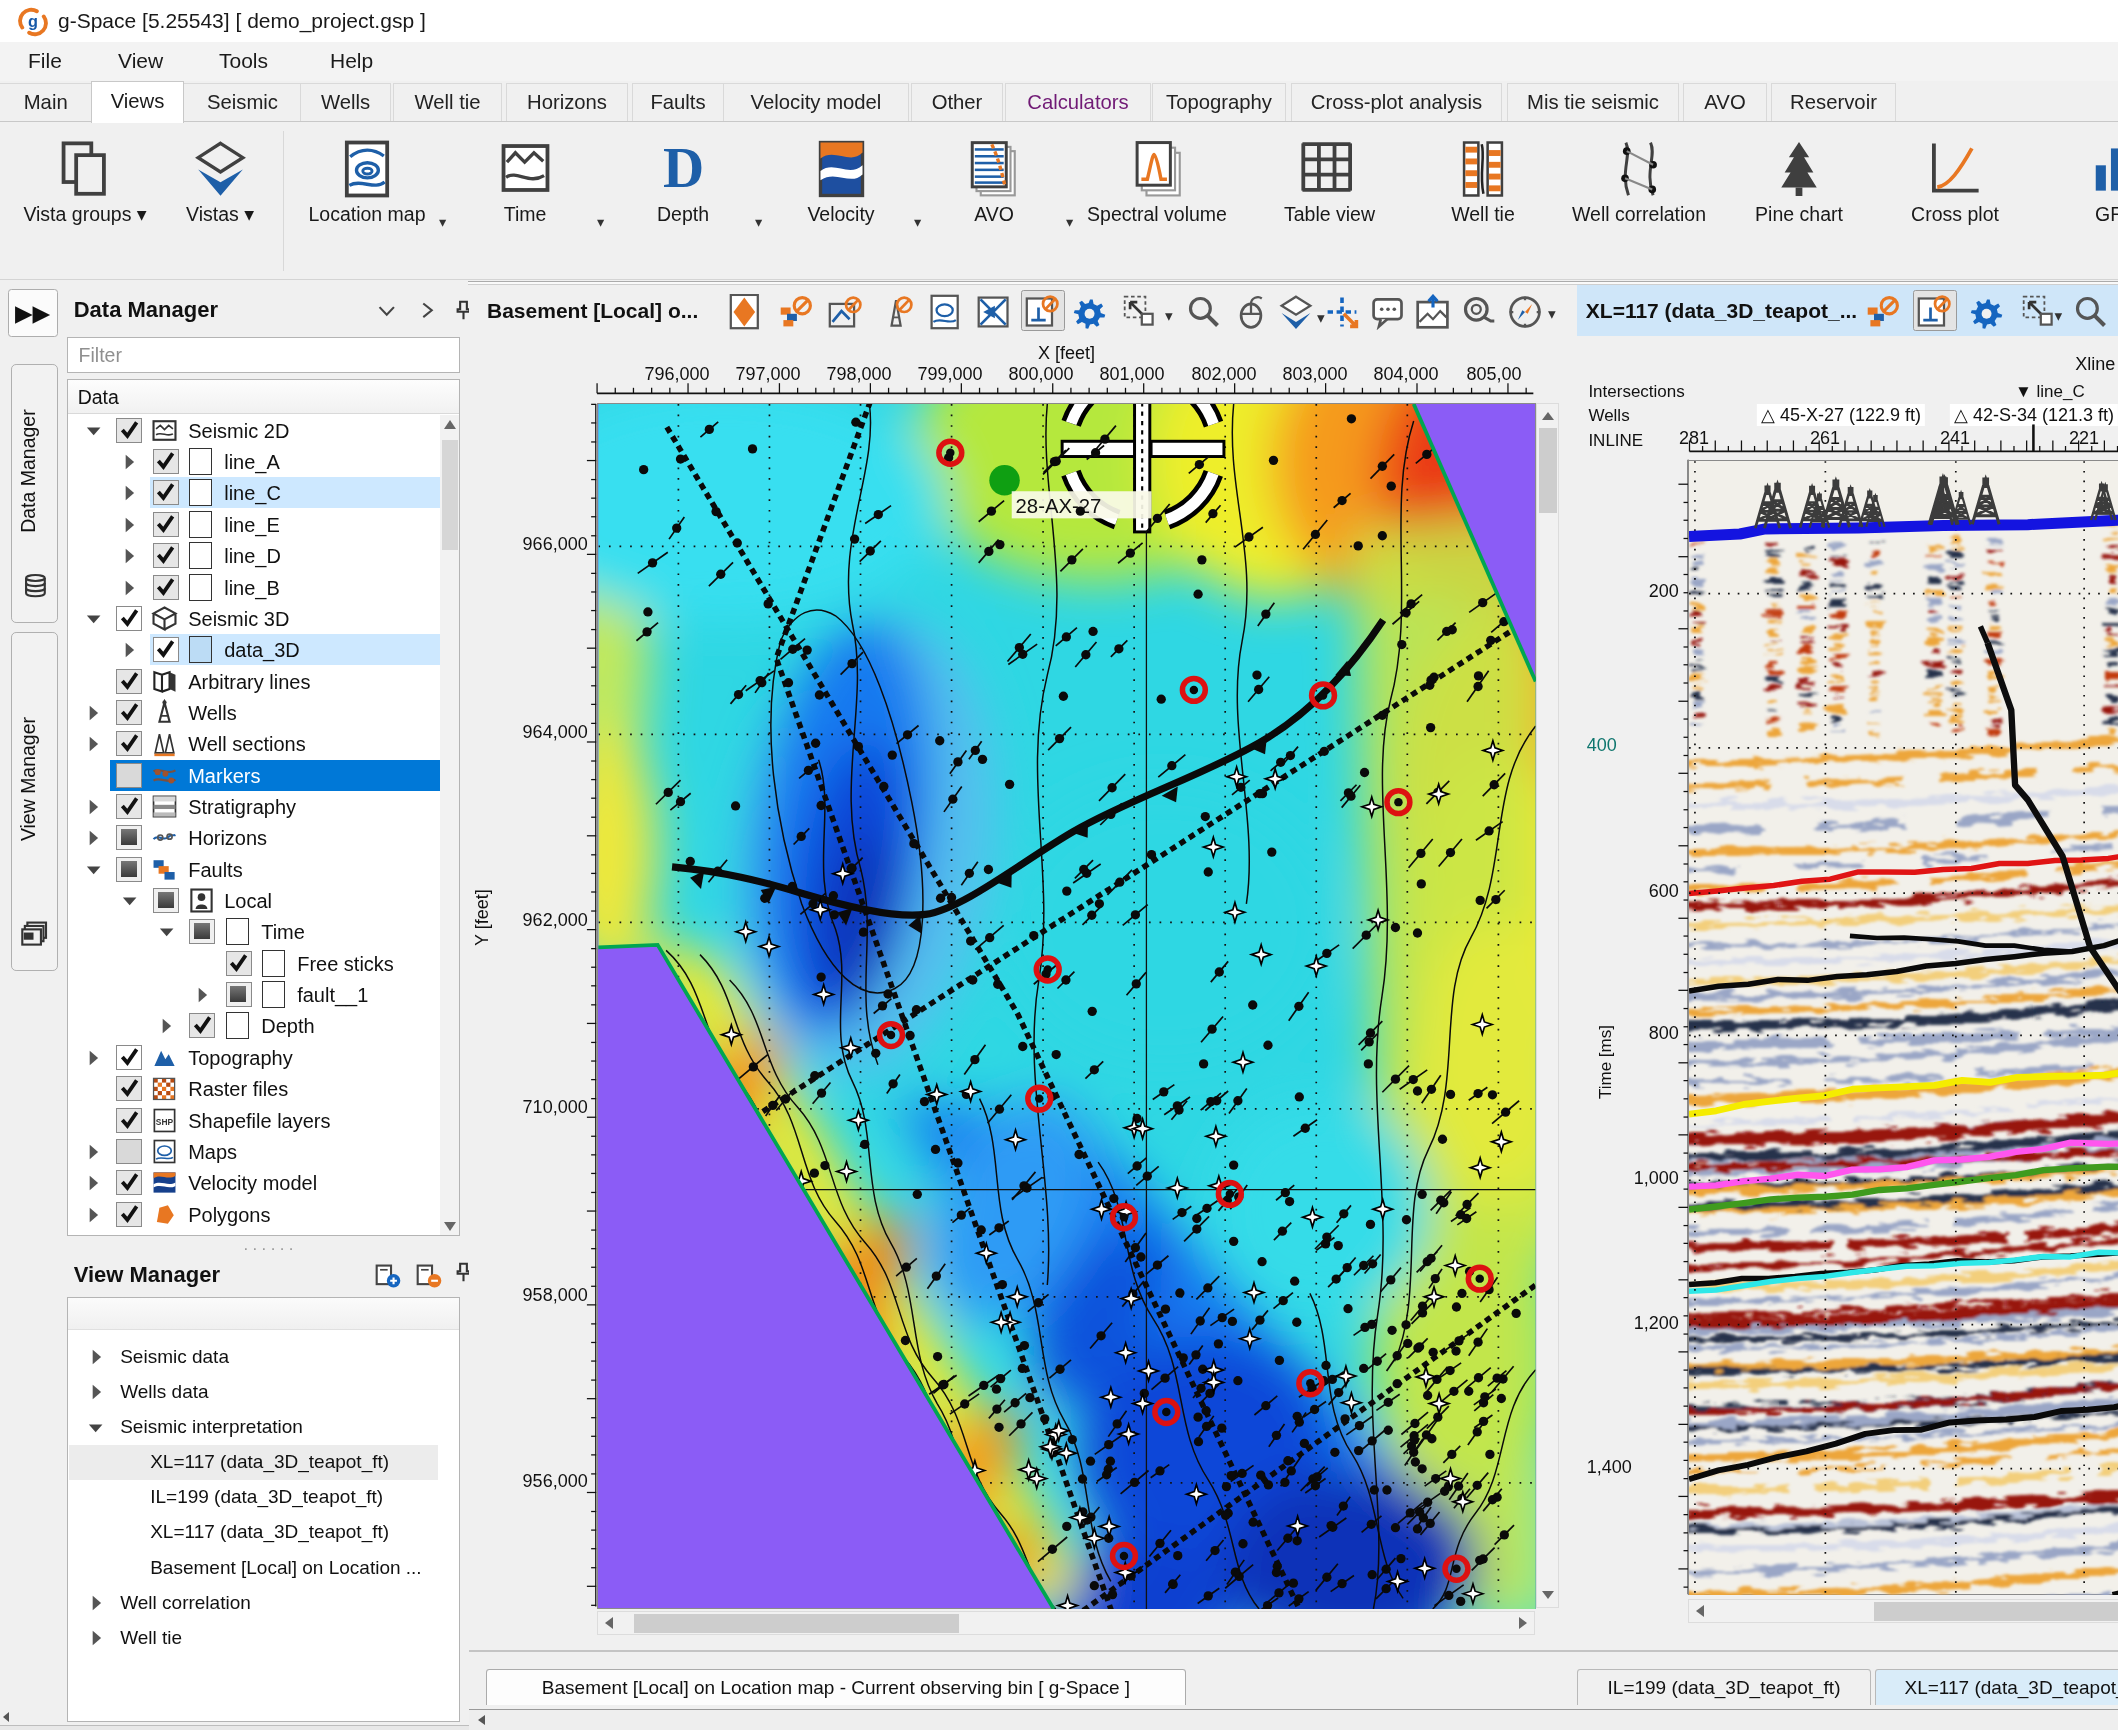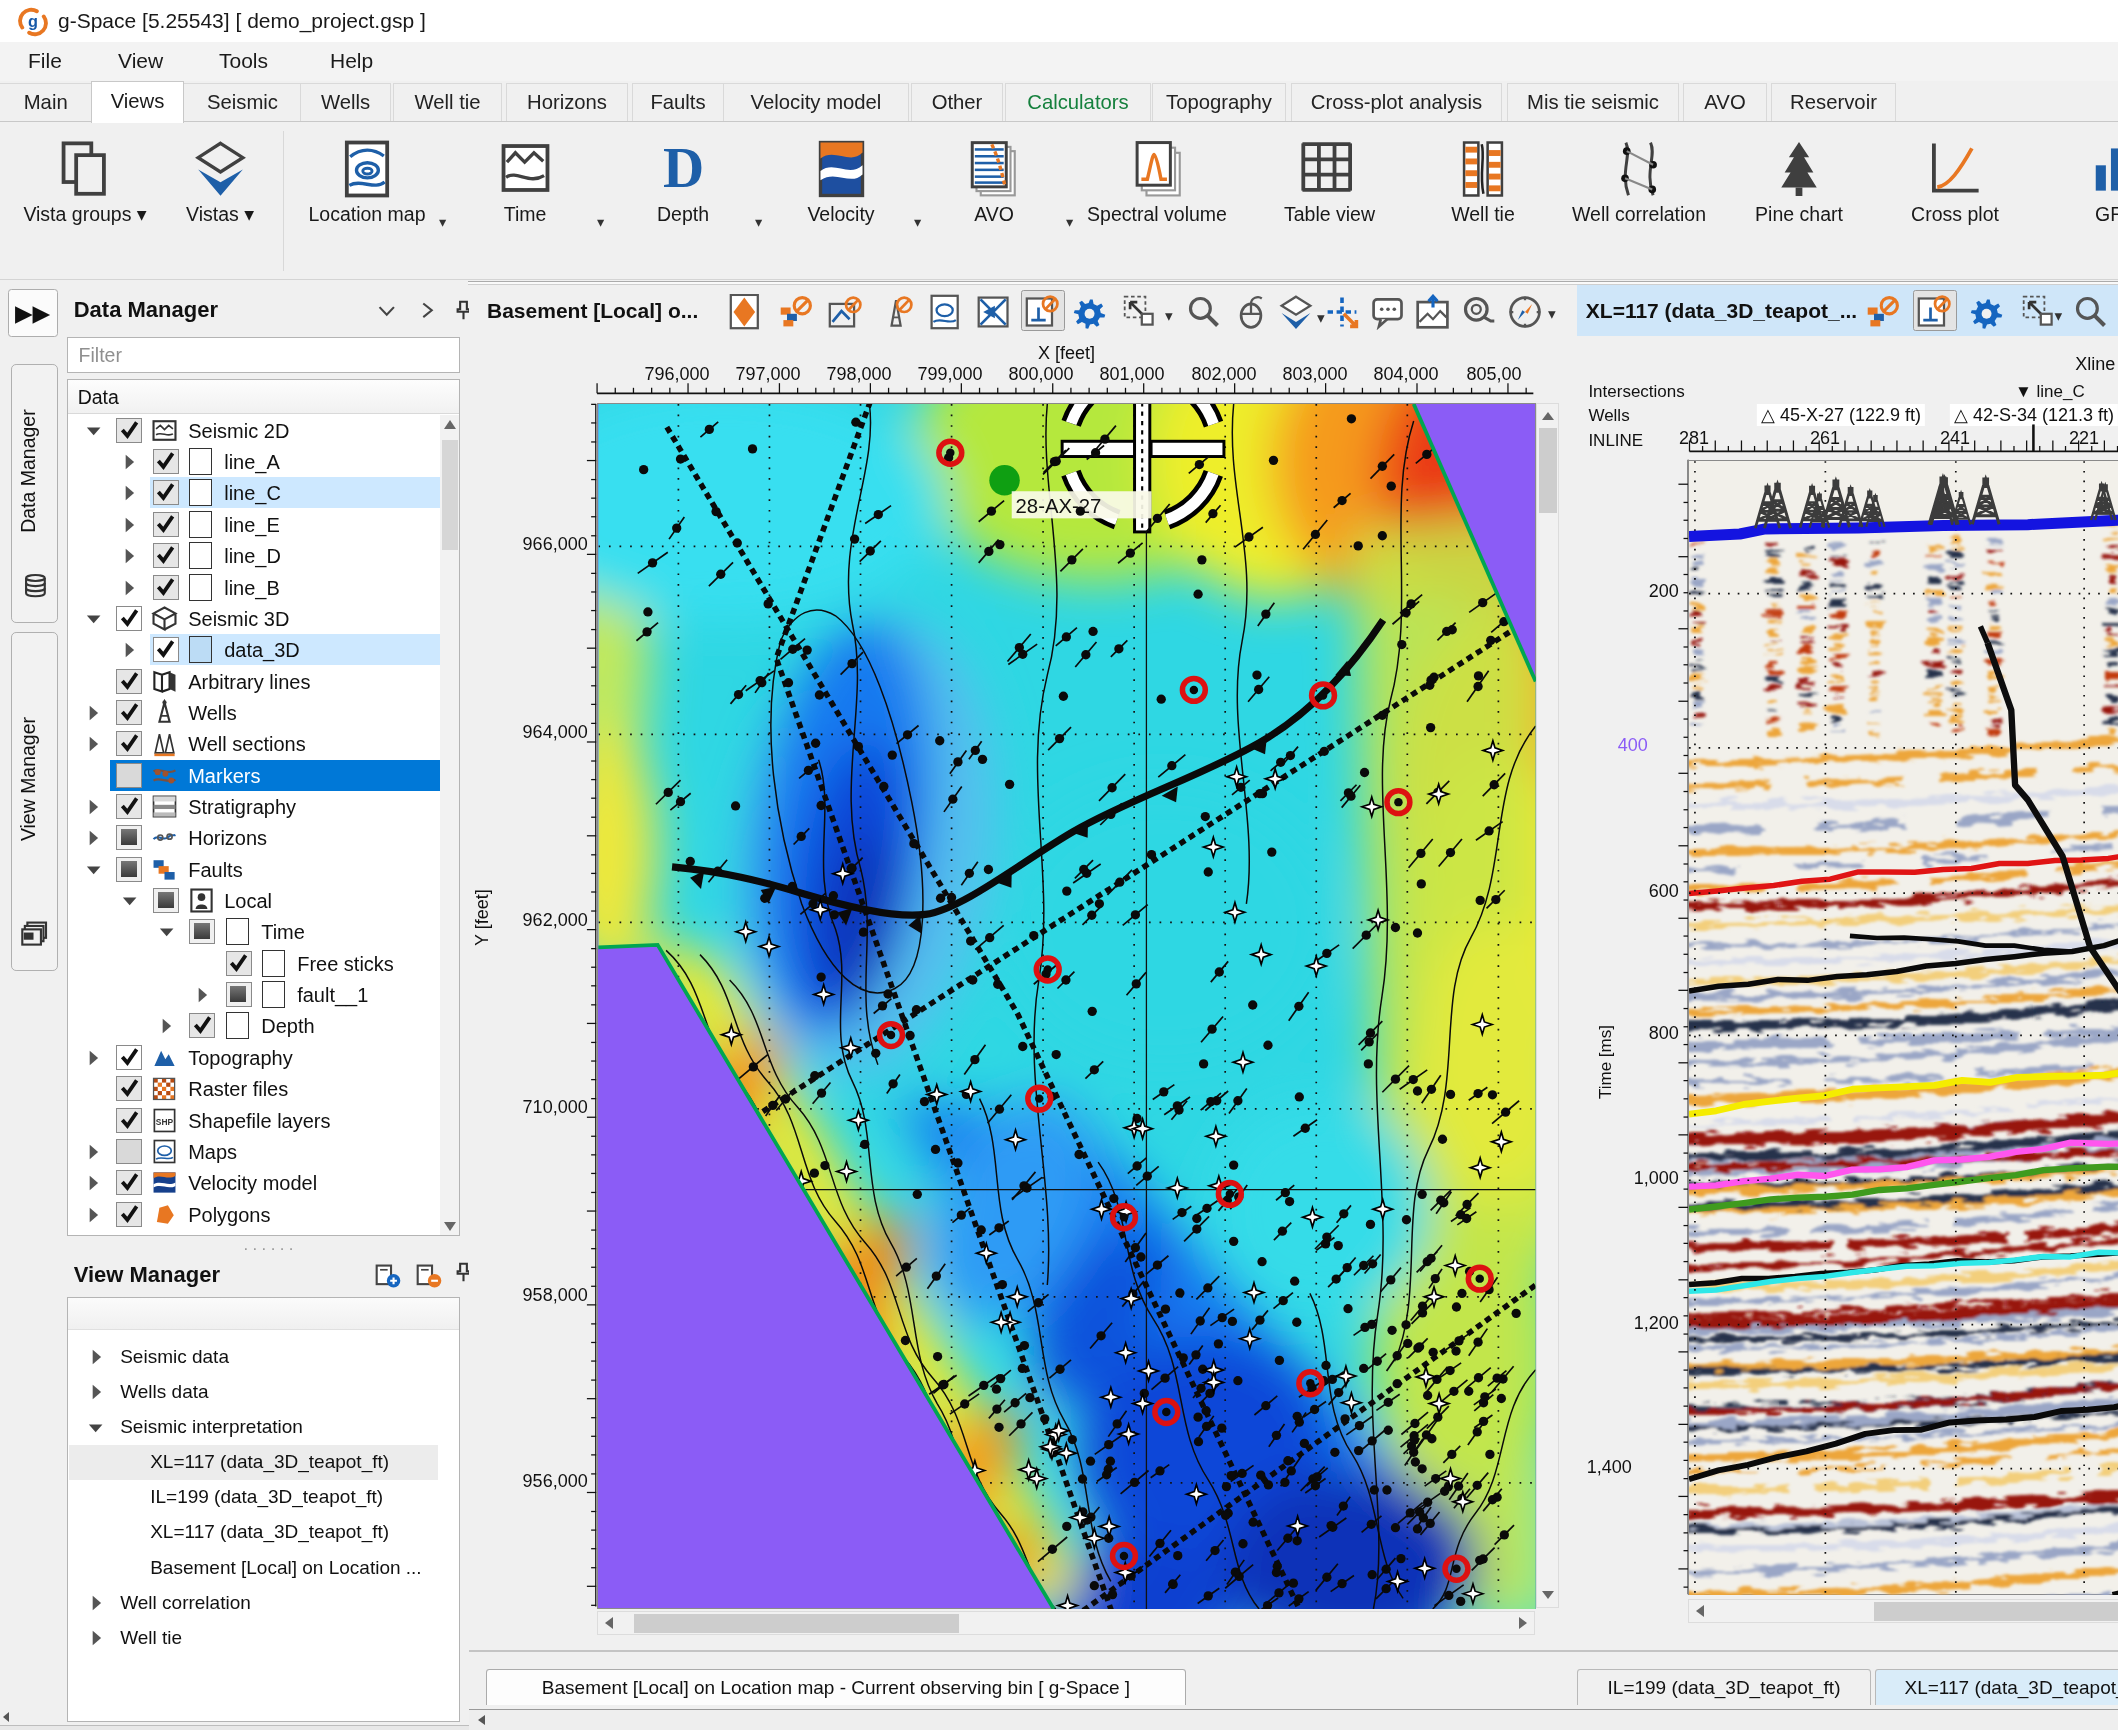--- a/index.html
+++ b/index.html
@@ -24,21 +24,21 @@
 <div class="abs" style="left:0;top:81px;width:2650px;height:41px;background:#f0f0f0;border-bottom:0.8px solid #c8c8c8"></div>
 <div class="abs" style="left:-1.3px;top:83px;width:94px;height:38px;background:#f0f0f0;border:0.4px solid #d9d9d9;border-bottom:none;text-align:center;font-size:20.3px;line-height:36px;color:#222">Main</div>
 <div class="abs" style="left:91px;top:81px;width:93px;height:42px;background:#fff;border:0.8px solid #c8c8c8;border-bottom:none;z-index:3;text-align:center;font-size:20.3px;line-height:39px">Views</div>
 <div class="abs" style="left:183px;top:83px;width:119px;height:38px;background:#f0f0f0;border:0.4px solid #d9d9d9;border-bottom:none;text-align:center;font-size:20.3px;line-height:36px;color:#222">Seismic</div>
 <div class="abs" style="left:300px;top:83px;width:91px;height:38px;background:#f0f0f0;border:0.4px solid #d9d9d9;border-bottom:none;text-align:center;font-size:20.3px;line-height:36px;color:#222">Wells</div>
 <div class="abs" style="left:393px;top:83px;width:109px;height:38px;background:#f0f0f0;border:0.4px solid #d9d9d9;border-bottom:none;text-align:center;font-size:20.3px;line-height:36px;color:#222">Well tie</div>
 <div class="abs" style="left:506px;top:83px;width:122px;height:38px;background:#f0f0f0;border:0.4px solid #d9d9d9;border-bottom:none;text-align:center;font-size:20.3px;line-height:36px;color:#222">Horizons</div>
 <div class="abs" style="left:632px;top:83px;width:92px;height:38px;background:#f0f0f0;border:0.4px solid #d9d9d9;border-bottom:none;text-align:center;font-size:20.3px;line-height:36px;color:#222">Faults</div>
 <div class="abs" style="left:723px;top:83px;width:186px;height:38px;background:#f0f0f0;border:0.4px solid #d9d9d9;border-bottom:none;text-align:center;font-size:20.3px;line-height:36px;color:#222">Velocity model</div>
 <div class="abs" style="left:911px;top:83px;width:92px;height:38px;background:#f0f0f0;border:0.4px solid #d9d9d9;border-bottom:none;text-align:center;font-size:20.3px;line-height:36px;color:#222">Other</div>
-<div class="abs" style="left:1005px;top:83px;width:146px;height:38px;background:#f0f0f0;border:0.4px solid #d9d9d9;border-bottom:none;text-align:center;font-size:20.3px;line-height:36px;color:#15803d">Calculators</div>
+<div class="abs" style="left:1005px;top:83px;width:146px;height:38px;background:#f0f0f0;border:0.4px solid #d9d9d9;border-bottom:none;text-align:center;font-size:20.3px;line-height:36px;color:#701a75">Calculators</div>
 <div class="abs" style="left:1152px;top:83px;width:134px;height:38px;background:#f0f0f0;border:0.4px solid #d9d9d9;border-bottom:none;text-align:center;font-size:20.3px;line-height:36px;color:#222">Topography</div>
 <div class="abs" style="left:1291px;top:83px;width:211px;height:38px;background:#f0f0f0;border:0.4px solid #d9d9d9;border-bottom:none;text-align:center;font-size:20.3px;line-height:36px;color:#222">Cross-plot analysis</div>
 <div class="abs" style="left:1507px;top:83px;width:172px;height:38px;background:#f0f0f0;border:0.4px solid #d9d9d9;border-bottom:none;text-align:center;font-size:20.3px;line-height:36px;color:#222">Mis tie seismic</div>
 <div class="abs" style="left:1683px;top:83px;width:84px;height:38px;background:#f0f0f0;border:0.4px solid #d9d9d9;border-bottom:none;text-align:center;font-size:20.3px;line-height:36px;color:#222">AVO</div>
 <div class="abs" style="left:1771px;top:83px;width:125px;height:38px;background:#f0f0f0;border:0.4px solid #d9d9d9;border-bottom:none;text-align:center;font-size:20.3px;line-height:36px;color:#222">Reservoir</div>
 <div class="abs" style="left:0;top:122px;width:2650px;height:158px;background:#f0f0f0;border-bottom:0.8px solid #d4d4d4">
     <div class="abs" style="left:283px;top:8.5px;width:0.8px;height:140px;background:#d8d8d8"></div>
     <svg class="abs" style="left:56px;top:18px" width="58" height="58" viewBox="0 0 138 138">
       <rect x="18" y="8" width="66" height="92" fill="#f0f0f0" stroke="#404040" stroke-width="9"></rect>
       <rect x="48" y="36" width="66" height="92" fill="#f0f0f0" stroke="#404040" stroke-width="9"></rect>
@@ -1862,21 +1862,21 @@
       <line x1="2235" y1="368" x2="2235" y2="394" stroke="#111" stroke-width="3"></line>
       <line x1="2266" y1="381" x2="2266" y2="394" stroke="#111" stroke-width="3"></line>
       <line x1="2296" y1="368" x2="2296" y2="394" stroke="#111" stroke-width="3"></line>
       <line x1="2327" y1="381" x2="2327" y2="394" stroke="#111" stroke-width="3"></line>
       <line x1="2358" y1="368" x2="2358" y2="394" stroke="#111" stroke-width="3"></line>
       <line x1="2388" y1="381" x2="2388" y2="394" stroke="#111" stroke-width="3"></line>
       <line x1="1084" y1="330" x2="1084" y2="394" stroke="#111" stroke-width="6"></line>
       <line x1="2046" y1="330" x2="2046" y2="394" stroke="#111" stroke-width="6"></line>
     </svg>
     <div class="abs" style="left:12.7px;top:296px;width:92px;text-align:right;font-size:18px;color:#111">200</div>
-    <div class="abs" style="left:12.7px;top:450px;width:92px;text-align:center;font-size:18px;color:#8b5cf6">400</div>
+    <div class="abs" style="left:12.7px;top:450px;width:92px;text-align:left;font-size:18px;color:#0f766e">400</div>
     <div class="abs" style="left:12.7px;top:596px;width:92px;text-align:right;font-size:18px;color:#111">600</div>
     <div class="abs" style="left:12.7px;top:738px;width:92px;text-align:right;font-size:18px;color:#111">800</div>
     <div class="abs" style="left:12.7px;top:883px;width:92px;text-align:right;font-size:18px;color:#111">1,000</div>
     <div class="abs" style="left:12.7px;top:1028px;width:92px;text-align:right;font-size:18px;color:#111">1,200</div>
     <div class="abs" style="left:12.7px;top:1172px;width:92px;font-size:18px;color:#111">1,400</div>
     <div class="abs" style="left:22px;top:814px;font-size:17px;color:#111;transform:rotate(-90deg);transform-origin:left top">Time [ms]</div>
     <svg class="abs" style="left:0;top:0" width="119" height="1314" viewBox="0 0 280 3100">
       <line x1="269" y1="412" x2="269" y2="3089" stroke="#111" stroke-width="3"></line>
       <line x1="246" y1="470" x2="270" y2="470" stroke="#111" stroke-width="3"></line>
       <line x1="258" y1="513" x2="270" y2="513" stroke="#111" stroke-width="3"></line>

